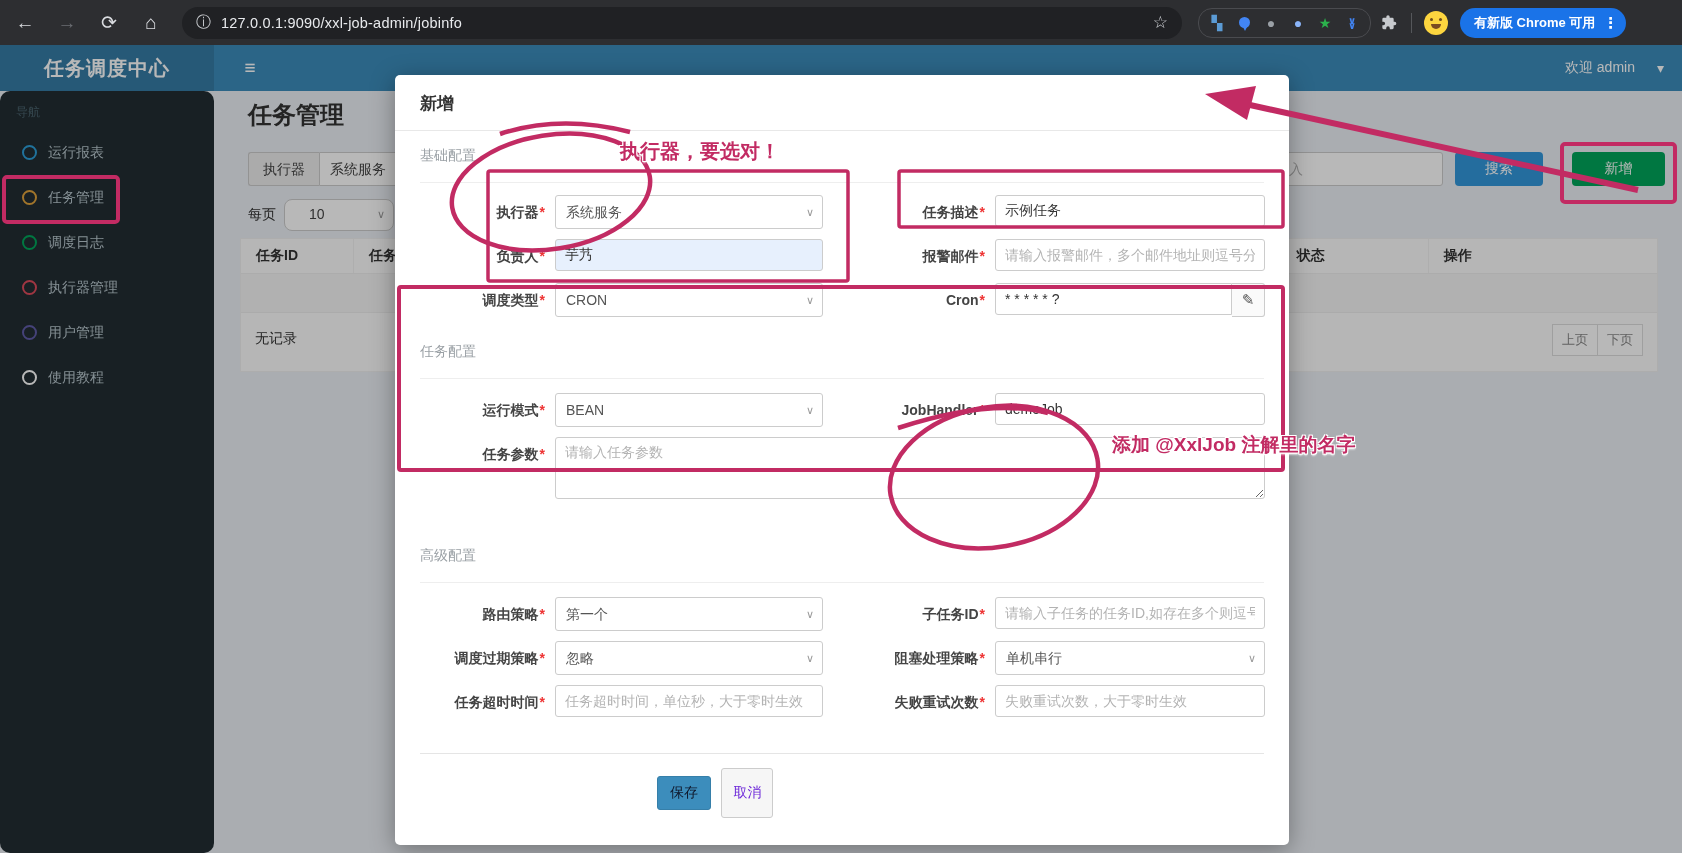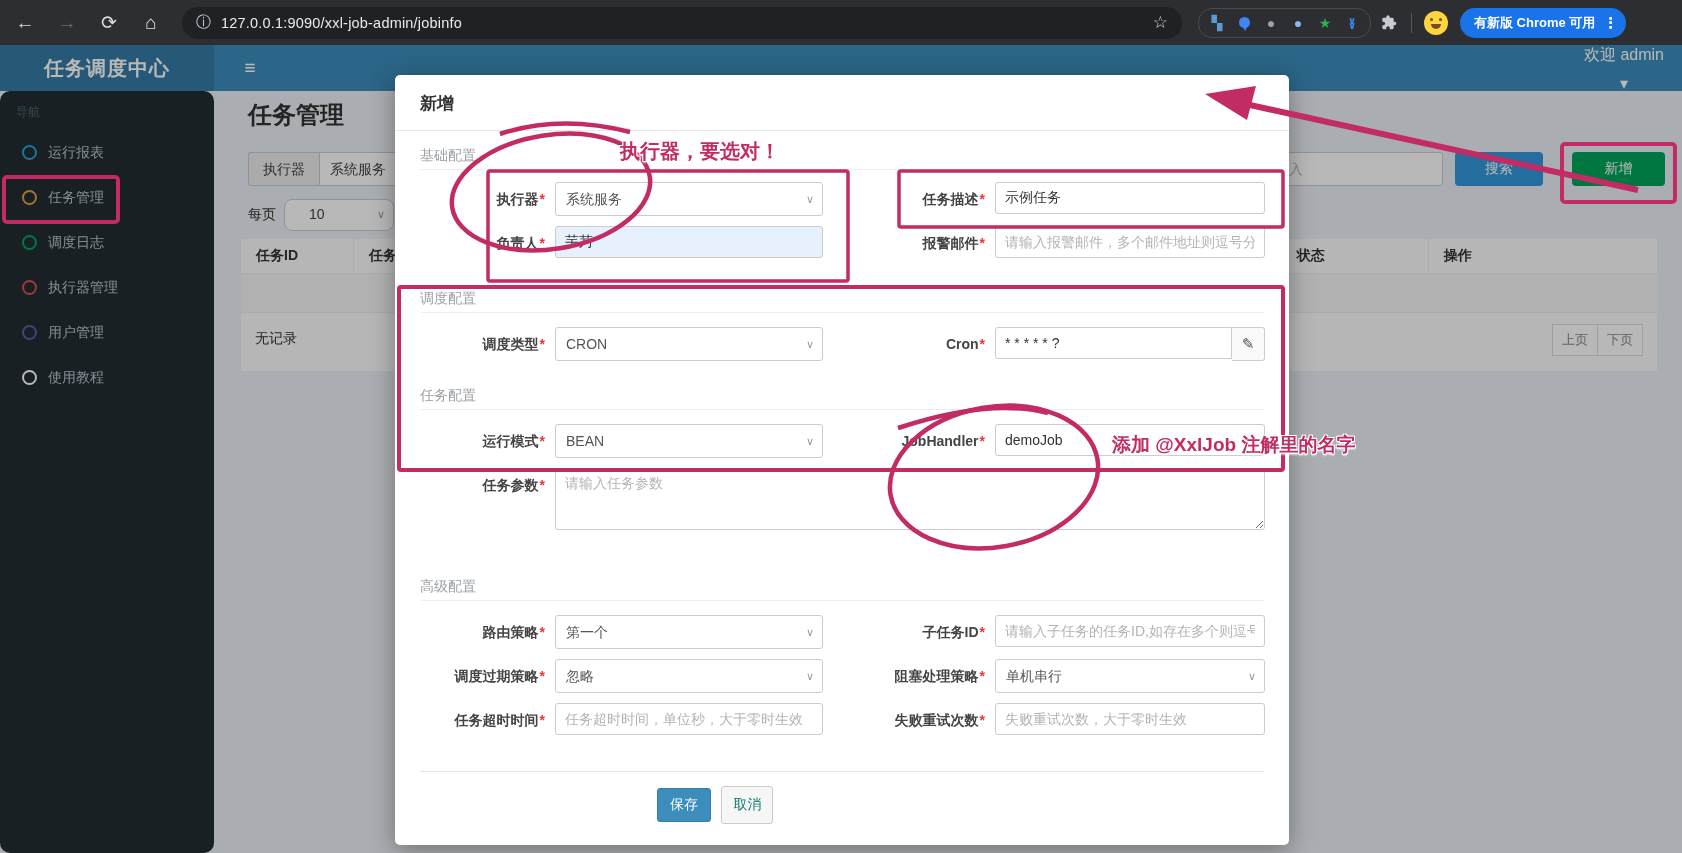--- a/index.html
+++ b/index.html
@@ -39,21 +39,21 @@
     display:flex;align-items:center;font-size:13px;padding:0 6px 0 14px;font-weight:600;}
   .updatechip .dots{font-size:15px;margin-left:8px;margin-right:2px;}
 
   
   .appheader{position:absolute;left:0;top:45px;width:1682px;height:46px;background:#3c8dbc;}
   .brand{position:absolute;left:0;top:0;width:214px;height:46px;background:#357ca5;color:#ffffff;
     font-size:20px;font-weight:700;display:flex;align-items:center;justify-content:center;letter-spacing:1px;}
   .burger{position:absolute;left:228px;top:0;width:44px;height:46px;color:#fff;font-size:19px;
     display:flex;align-items:center;justify-content:center;}
   .welcome{position:absolute;right:18px;top:0;height:46px;display:flex;align-items:center;
-    color:#fff;font-size:16px;gap:8px;flex-direction:column;}
+    color:#fff;font-size:14px;gap:22px;}
 
   
   .sidebar{position:absolute;left:0;top:91px;width:214px;height:762px;background:#222d32;border-radius:10px;}
   .navlabel{color:#4b646f;font-size:12px;padding:13px 16px 9px;}
   .navitem{height:45px;display:flex;align-items:center;padding-left:22px;color:#b8c7ce;font-size:14px;cursor:pointer;}
   .navitem .circ{width:11px;height:11px;border-radius:50%;border:2px solid #fff;margin-right:11px;flex:0 0 auto;}
 
   
   .pagetitle{position:absolute;left:248px;top:99px;font-size:24px;font-weight:600;color:#333;}
   .tb-group{position:absolute;left:248px;top:152px;display:flex;height:34px;}
@@ -85,21 +85,21 @@
 
   
   .overlay{position:absolute;left:0;top:45px;width:1682px;height:808px;background:rgba(0,0,0,.28);z-index:50;}
 
   
   .modal{position:absolute;left:395px;top:75px;width:894px;height:770px;background:#fff;border-radius:5px;
     box-shadow:0 5px 25px rgba(0,0,0,.35);z-index:100;}
   .m-title{font-size:17px;font-weight:700;color:#333;padding:17px 25px 15px;}
   .m-div{border-bottom:1px solid #e8e8e8;}
   .m-body{padding:12px 25px 0;}
-  .sect{font-size:14px;color:#9aa0a5;padding-bottom:4px;border-bottom:1px solid #eee;margin:4px 0 12px;}
+  .sect{font-size:14px;color:#9aa0a5;padding-bottom:17px;border-bottom:1px solid #eee;margin:4px 0 12px;}
   .sect.s2{margin-top:30px;margin-bottom:14px;}
   .sect.s3{margin-top:26px;margin-bottom:14px;}
   .sect.s4{margin-top:48px;margin-bottom:14px;}
   .frow{display:grid;grid-template-columns:125px 268px 152px 270px;column-gap:10px;margin-bottom:10px;}
   .flabel{font-size:14px;font-weight:700;color:#444;text-align:right;line-height:34px;white-space:nowrap;}
   .req{color:#e33;margin-left:1px;}
   .fsel{position:relative;height:32px;border:1px solid #ccc;border-radius:3px;background:#fff;
     line-height:32px;padding:0 22px 0 10px;font-size:14px;color:#555;}
   .fsel .chev,.pp-select .chev,.tb-select .chev{position:absolute;right:8px;top:0;color:#999;font-size:11px;}
   .finput{height:32px;border:1px solid #ccc;border-radius:3px;padding:0 9px;font-size:14px;color:#333;
@@ -107,23 +107,23 @@
   .finput.autofill{background:#e7f0fd;}
   .finput::placeholder,.searchinput::placeholder,.ftext::placeholder{color:#b3b3b3;}
   .igroup{display:flex;}
   .igroup .finput{border-radius:3px 0 0 3px;}
   .ibtn{width:38px;height:34px;border:1px solid #ccc;border-left:none;border-radius:0 3px 3px 0;
     background:#fafafa;color:#555;font-size:15px;display:flex;align-items:center;justify-content:center;box-sizing:border-box;}
   .ftext{grid-column:2/5;height:62px;border:1px solid #ccc;border-radius:3px;padding:6px 9px;
     font-size:14px;color:#333;font-family:inherit;resize:vertical;box-sizing:border-box;}
   .m-footer{border-top:1px solid #e5e5e5;margin-top:34px;padding:14px 0 0 237px;}
   .btn-save{width:54px;height:34px;background:#3c8dbc;border:1px solid #367fa9;border-radius:3px;
-    color:#ffffff;font-size:14px;font-family:inherit;}
-  .btn-cancel{width:52px;height:38px;background:#f6f6f6;border:1px solid #ccc;border-radius:3px;
-    color:#0f766e;font-size:14px;margin-left:6px;font-family:inherit;text-align:center;}
+    color:#0f172a;font-size:14px;font-family:inherit;}
+  .btn-cancel{width:52px;height:50px;background:#f6f6f6;border:1px solid #ccc;border-radius:3px;
+    color:#6d28d9;font-size:14px;margin-left:6px;font-family:inherit;text-align:center;}
 
   
   .anno-svg{position:absolute;left:0;top:0;width:1682px;height:853px;z-index:300;pointer-events:none;}
   .anno-text{position:absolute;z-index:310;color:#c22b63;font-weight:700;pointer-events:none;
     text-shadow:-1px -1px 0 #fff,1px -1px 0 #fff,-1px 1px 0 #fff,1px 1px 0 #fff,0 2px 2px #fff;}
   .anote1{left:620px;top:138px;font-size:20px;}
   .anote2{left:1112px;top:432px;font-size:19px;}
 </style>
 </head>
 <body>
@@ -258,21 +258,20 @@
         <input class="finput" value="示例任务" style="">
       </div>
 
       <div class="frow">
         <div class="flabel"><span>负责人</span><span class="req">*</span></div>
         <input class="finput autofill" value="芋艿" style="">
         <div class="flabel"><span>报警邮件</span><span class="req">*</span></div>
         <input class="finput" placeholder="请输入报警邮件，多个邮件地址则逗号分隔" style="">
       </div>
 
-      <div class="sect s2">调度配置</div>
 
       <div class="frow">
         <div class="flabel"><span>调度类型</span><span class="req">*</span></div>
         <div class="fsel">
           <span>CRON</span>
           <span class="chev">∨</span>
         </div>
         <div class="flabel"><span>Cron</span><span class="req">*</span></div>
         <div class="igroup">
           <input class="finput" value="* * * * * ?" style="">

